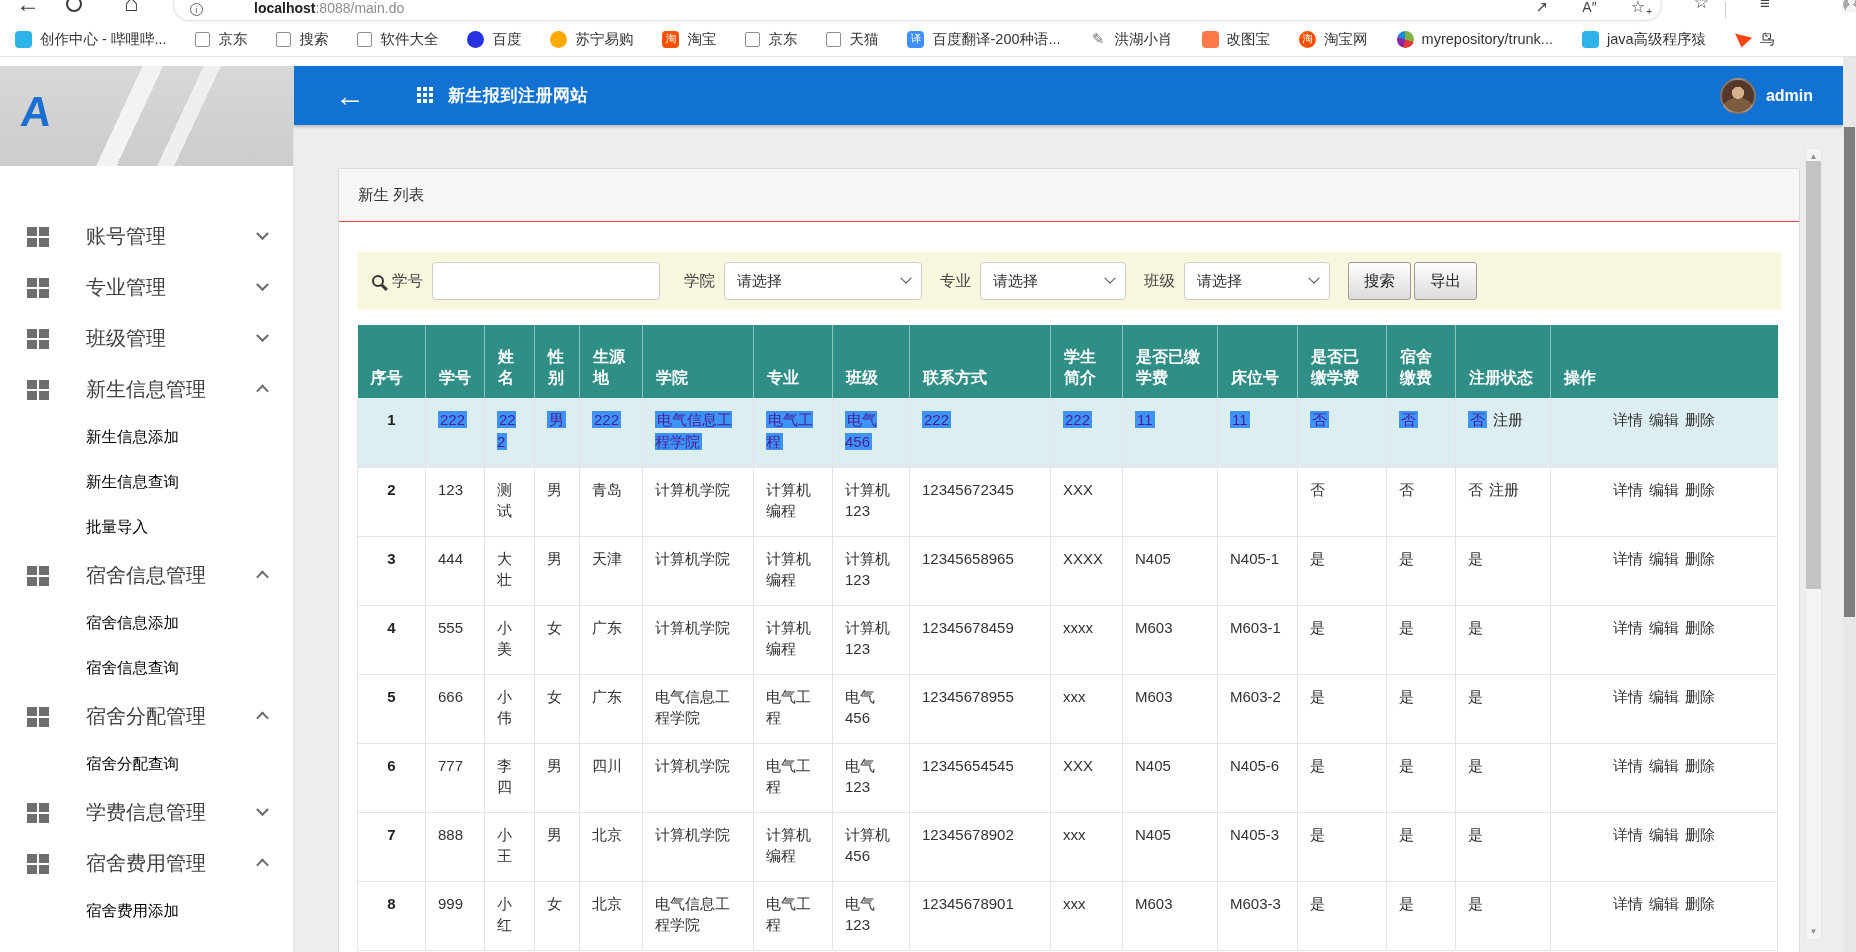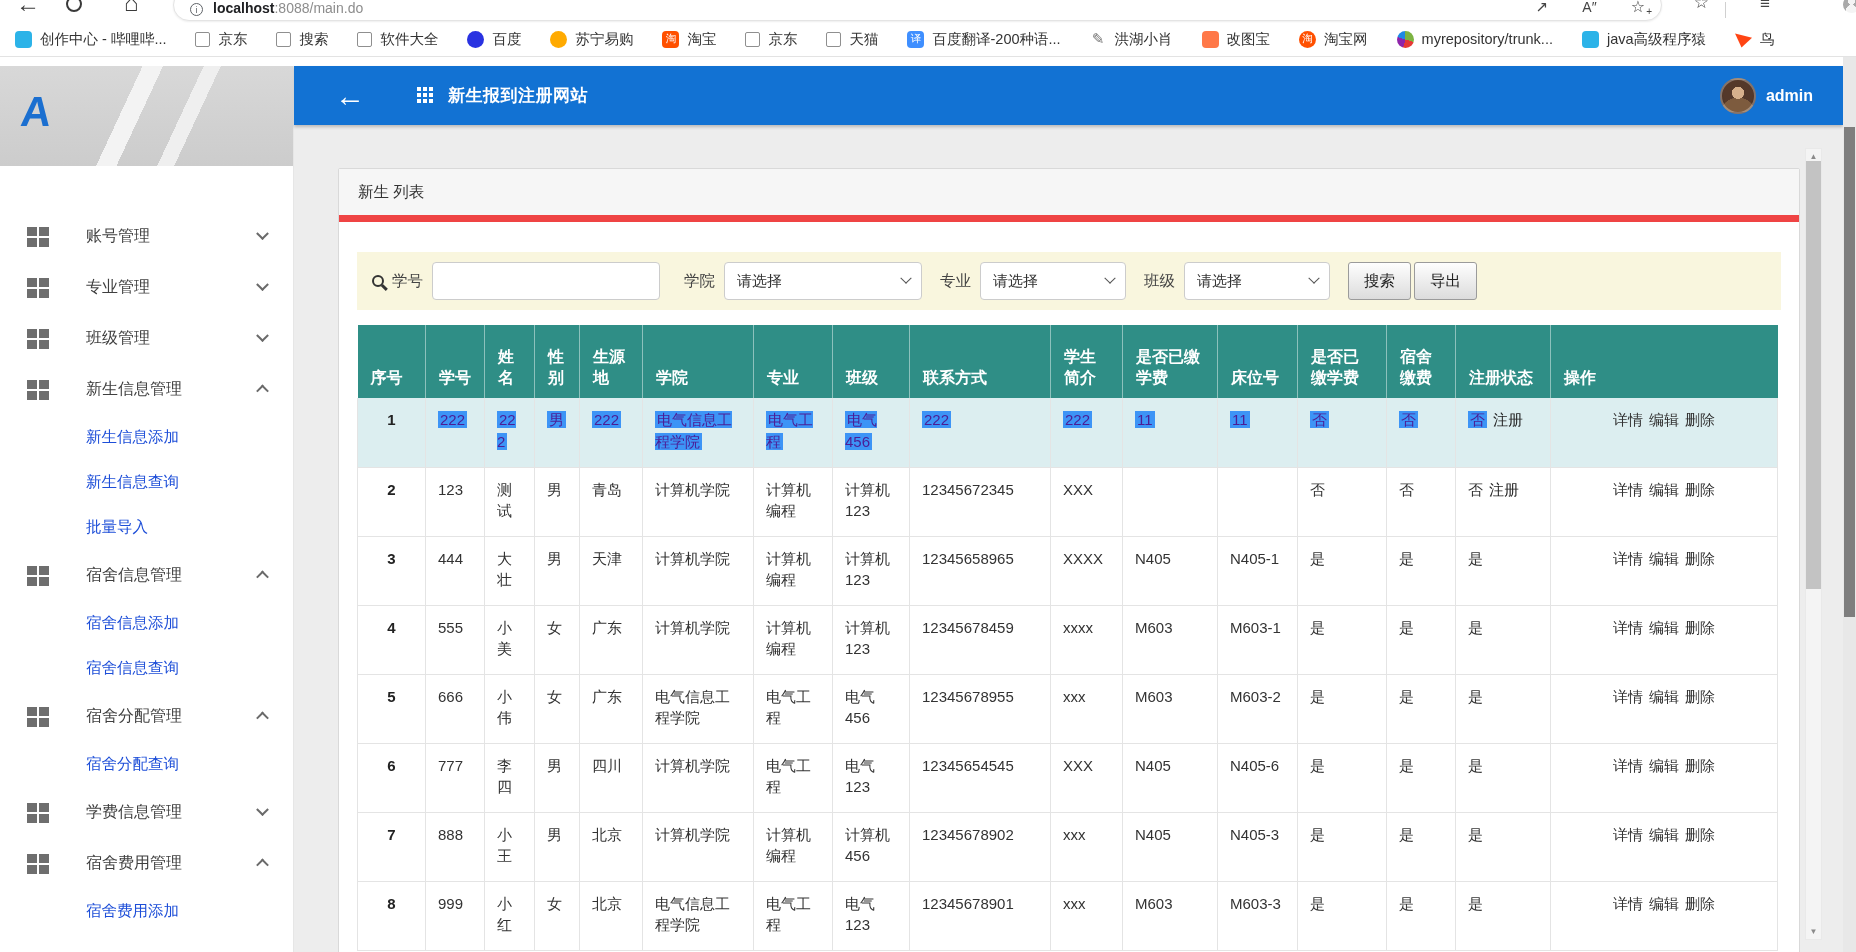--- a/index.html
+++ b/index.html
@@ -13,21 +13,21 @@
   .ic-back{left:16px;top:-8px;font-size:24px;}
   .ic-back::before{content:"\2190";}
   .ic-refresh{left:66px;top:-4px;width:16px;height:16px;border:2px solid #3a3a3a;border-radius:50%;}
   .ic-home{left:124px;top:-9px;font-size:24px;}
   .ic-home::before{content:"\2302";}
   .addr{position:absolute;left:173px;top:-11px;width:1489px;height:32px;background:#fff;
     border:1px solid #e4e4e4;border-radius:16px;box-shadow:0 1px 2px rgba(0,0,0,.07);
     display:flex;align-items:flex-end;padding:0 16px 4px 16px;}
   .ic-info{width:13px;height:13px;border:1px solid #5f6368;border-radius:50%;position:relative;margin-right:10px;flex:none;}
   .ic-info::before{content:"i";font-size:9px;color:#5f6368;position:absolute;left:50%;top:50%;transform:translate(-50%,-52%);}
-  .url{font-size:14px;color:#202124;white-space:nowrap;}
+  .url{font-size:14px;color:#202124;white-space:nowrap;margin-left:41px;}
   .url-rest{color:#8d8d8d;}
   .addr-icons{margin-left:auto;display:flex;align-items:flex-end;gap:34px;}
   .ic-share::before{content:"\2197";font-size:15px;color:#444;}
   .ic-readaloud::before{content:"A\2033";font-size:14px;color:#444;}
   .ic-starplus{position:relative;}
   .ic-starplus::before{content:"\2606";font-size:16px;color:#444;}
   .ic-starplus::after{content:"+";position:absolute;right:-7px;bottom:-1px;font-size:10px;color:#444;}
   .ic-hub{right:147px;top:-6px;}
   .ic-hub::before{content:"\2606";font-size:17px;color:#444;}
   .sepv{right:130px;top:2px;width:1px;height:16px;background:#d0d0d0;}
@@ -54,45 +54,45 @@
   .sidebar{width:294px;flex:none;background:#fff;border-right:1px solid #e6e6e6;overflow:hidden;}
   .logo{height:100px;position:relative;overflow:hidden;
     background:linear-gradient(115deg,transparent 0 42%,#f3f3f3 42% 48%,transparent 48% 60%,#efefef 60% 65%,transparent 65%),
                linear-gradient(#d8d8d8,#cccccc);}
   .logo-a{position:absolute;left:21px;top:22px;font-size:42px;font-weight:bold;color:#1b6fd0;transform:skewX(-6deg);}
   .logo-a::before{content:"A";}
   .nav{padding-top:45px;}
   .nav-item{height:51px;display:flex;align-items:center;padding:0 26px 0 27px;cursor:pointer;}
   .ic-blocks{width:10px;height:9px;background:#6e6e6e;flex:none;margin-right:49px;position:relative;top:-5px;
     box-shadow:12px 0 0 #6e6e6e,0 11px 0 #6e6e6e,12px 11px 0 #6e6e6e;}
-  .nav-label{font-size:16px;color:#3f3f3f;}
+  .nav-label{font-size:20px;color:#3f3f3f;}
   .chev{margin-left:auto;width:9px;height:9px;border-right:2px solid #6a6a6a;border-bottom:2px solid #6a6a6a;
     transform:rotate(45deg) translate(-2px,-2px);flex:none;}
   .chev.up{transform:rotate(-135deg) translate(-1px,-1px);}
-  .nav-sub{height:45px;display:flex;align-items:center;padding-left:86px;font-size:15.5px;color:#1d4ed8;cursor:pointer;}
+  .nav-sub{height:45px;display:flex;align-items:center;padding-left:86px;font-size:15.5px;color:#000000;cursor:pointer;}
 
   .main{flex:1;display:flex;flex-direction:column;min-width:0;background:#ededed;}
   .topbar{height:59px;background:#1272d3;display:flex;align-items:center;padding:0 30px 0 41px;flex:none;
     box-shadow:0 2px 3px rgba(0,0,0,.22);}
   .ic-backarrow{color:#fff;font-size:30px;font-weight:bold;line-height:1;cursor:pointer;}
   .ic-backarrow::before{content:"\2190";}
   .ic-grid{margin-left:52px;width:17px;height:17px;position:relative;cursor:pointer;}
   .ic-grid::before{content:"";position:absolute;left:0;top:0;width:4px;height:4px;background:#fff;
     box-shadow:6px 0 #fff,12px 0 #fff,0 6px #fff,6px 6px #fff,12px 6px #fff,0 12px #fff,6px 12px #fff,12px 12px #fff;}
   .apptitle{margin-left:14px;font-size:17px;color:#fff;font-weight:bold;letter-spacing:.5px;}
   .user{margin-left:auto;display:flex;align-items:center;gap:10px;cursor:pointer;}
   .avatar{width:36px;height:36px;border-radius:50%;border:2px solid rgba(255,255,255,.3);
     background:radial-gradient(circle at 50% 40%,#d7b08c 0 24%,transparent 25%),
                radial-gradient(circle at 50% 112%,#7d5b3e 0 46%,transparent 47%),
                radial-gradient(circle at 50% 42%,#54382a 0 58%,#3f2a1e 100%);}
   .uname{color:#fff;font-size:16px;font-weight:bold;}
 
   .content{flex:1;padding:43px 43px 0 44px;overflow:hidden;}
   .panel{background:#fff;border:1px solid #d9d9d9;border-radius:2px;}
-  .panel-h{height:53px;background:#f6f6f6;border-bottom:7px solid #ef4444;display:flex;align-items:center;
+  .panel-h{height:53px;background:#f6f6f6;border-bottom:1px solid #ef4444;display:flex;align-items:center;
     padding-left:19px;font-size:15.5px;color:#333;}
   .panel-b{padding:30px 18px 24px;}
 
   .searchbar{height:58px;background:#f9f6de;display:flex;align-items:center;padding:0 12px 0 13px;margin-bottom:15px;}
   .ic-mag{width:12px;height:12px;border:2px solid #333;border-radius:50%;position:relative;margin:0 8px 0 2px;flex:none;}
   .ic-mag::after{content:"";position:absolute;width:7px;height:2.5px;background:#333;transform:rotate(45deg);right:-6px;bottom:-3px;}
   .searchbar label{font-size:15.5px;color:#444;margin-right:9px;flex:none;}
   .txt{width:228px;height:38px;border:1px solid #ccc;border-radius:4px;margin-right:24px;padding:0 10px;font-size:15px;
     font-family:inherit;background:#fff;}
   .sel{height:38px;background:#fff;border:1px solid #ccc;border-radius:4px;display:flex;align-items:center;

